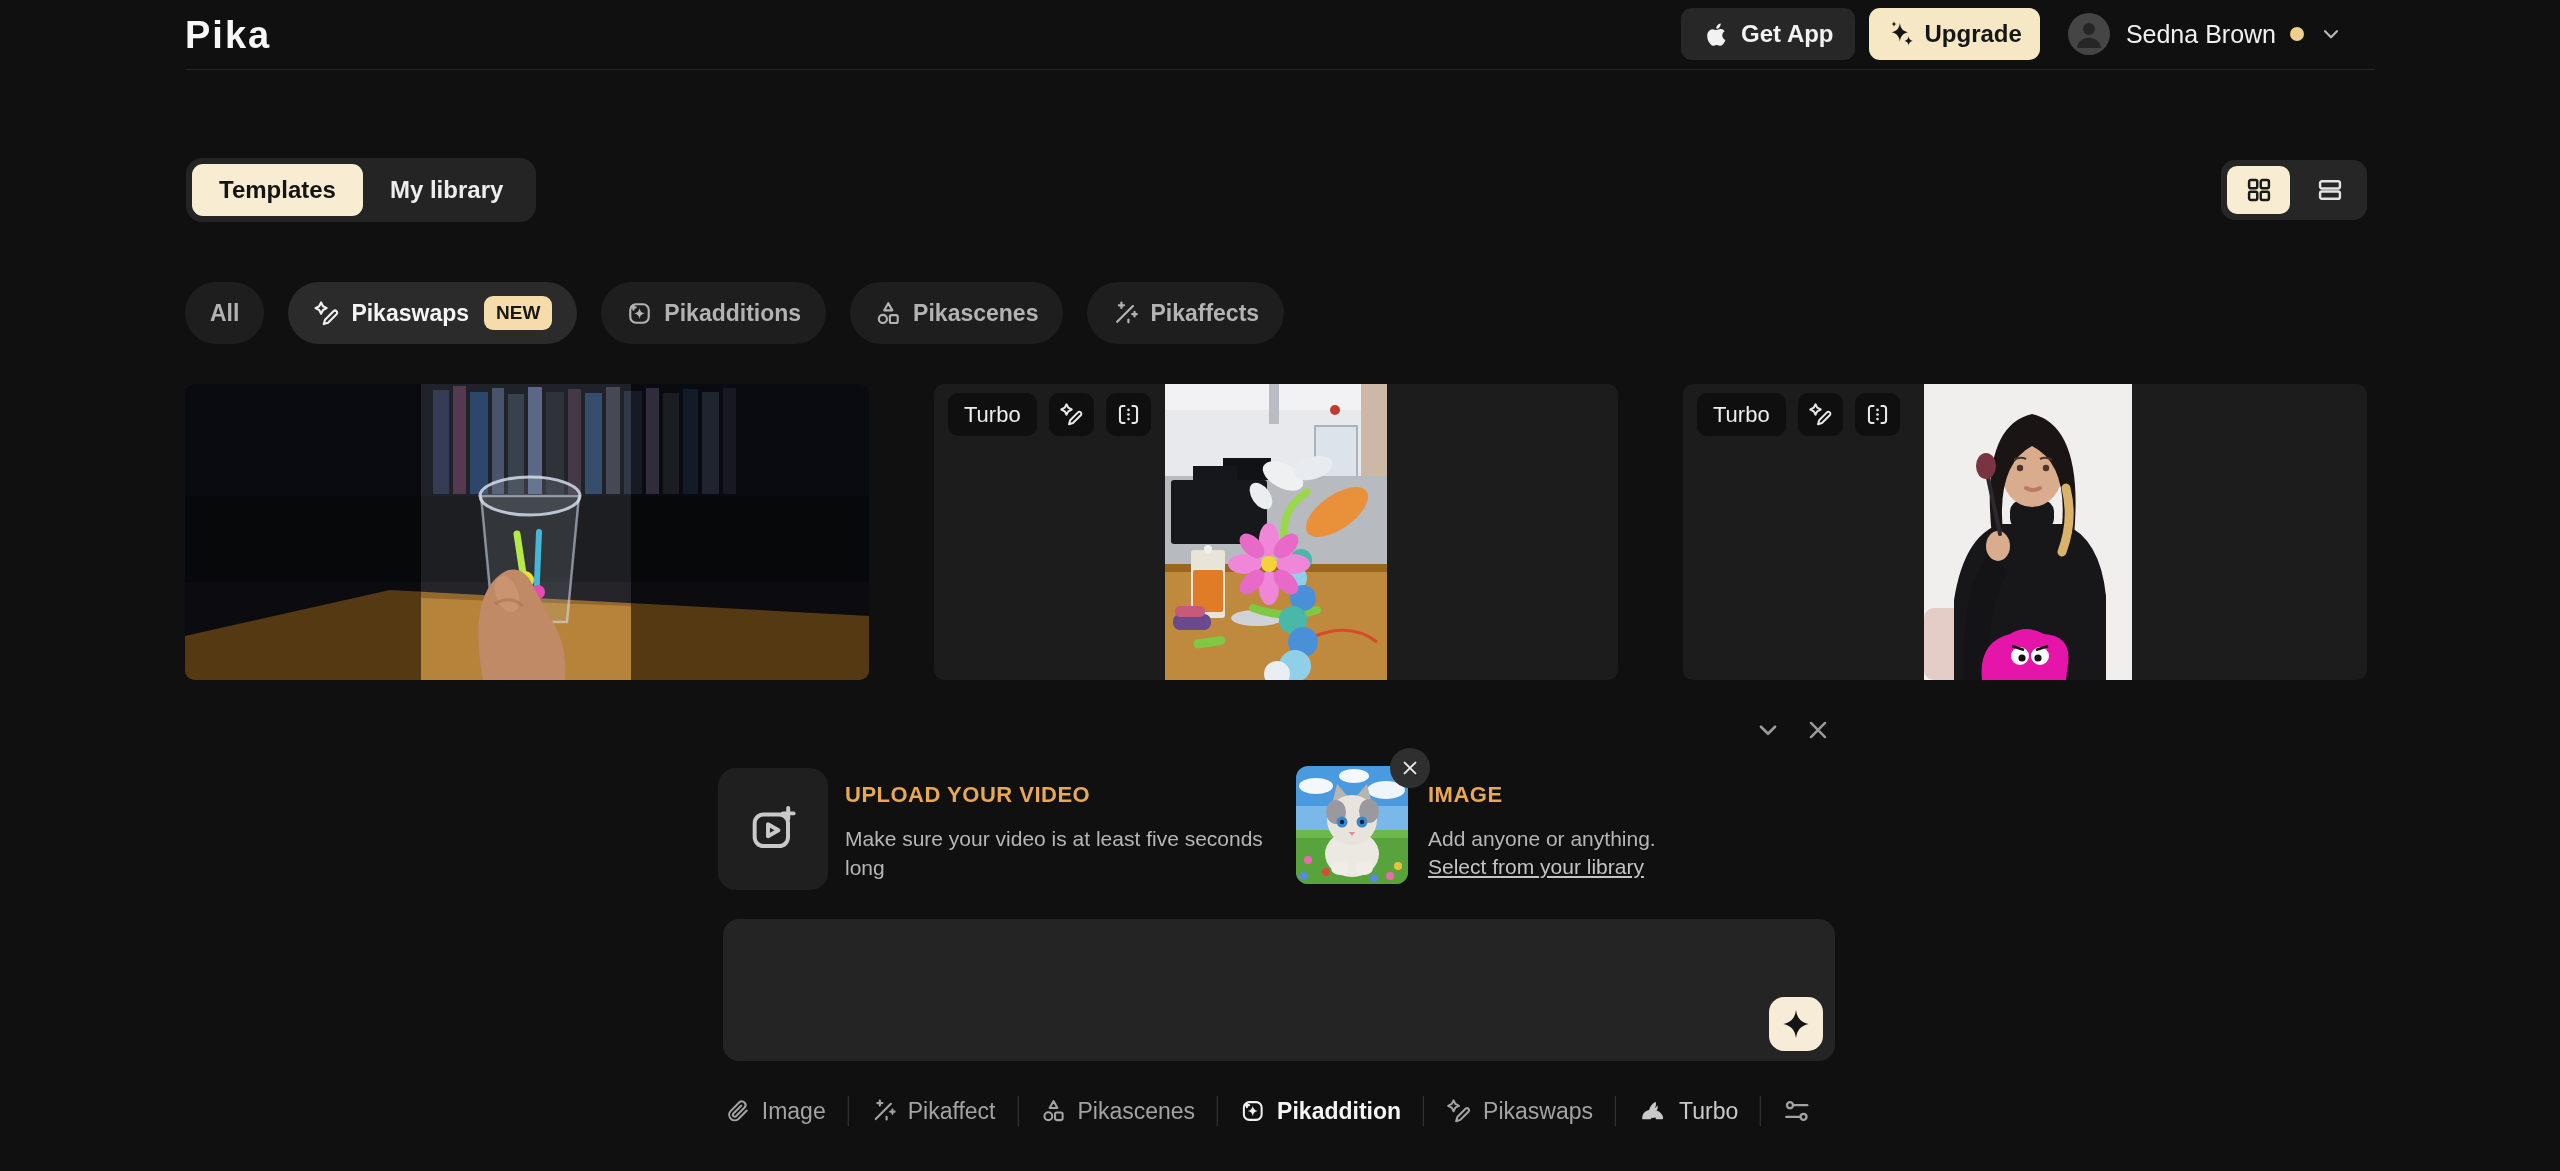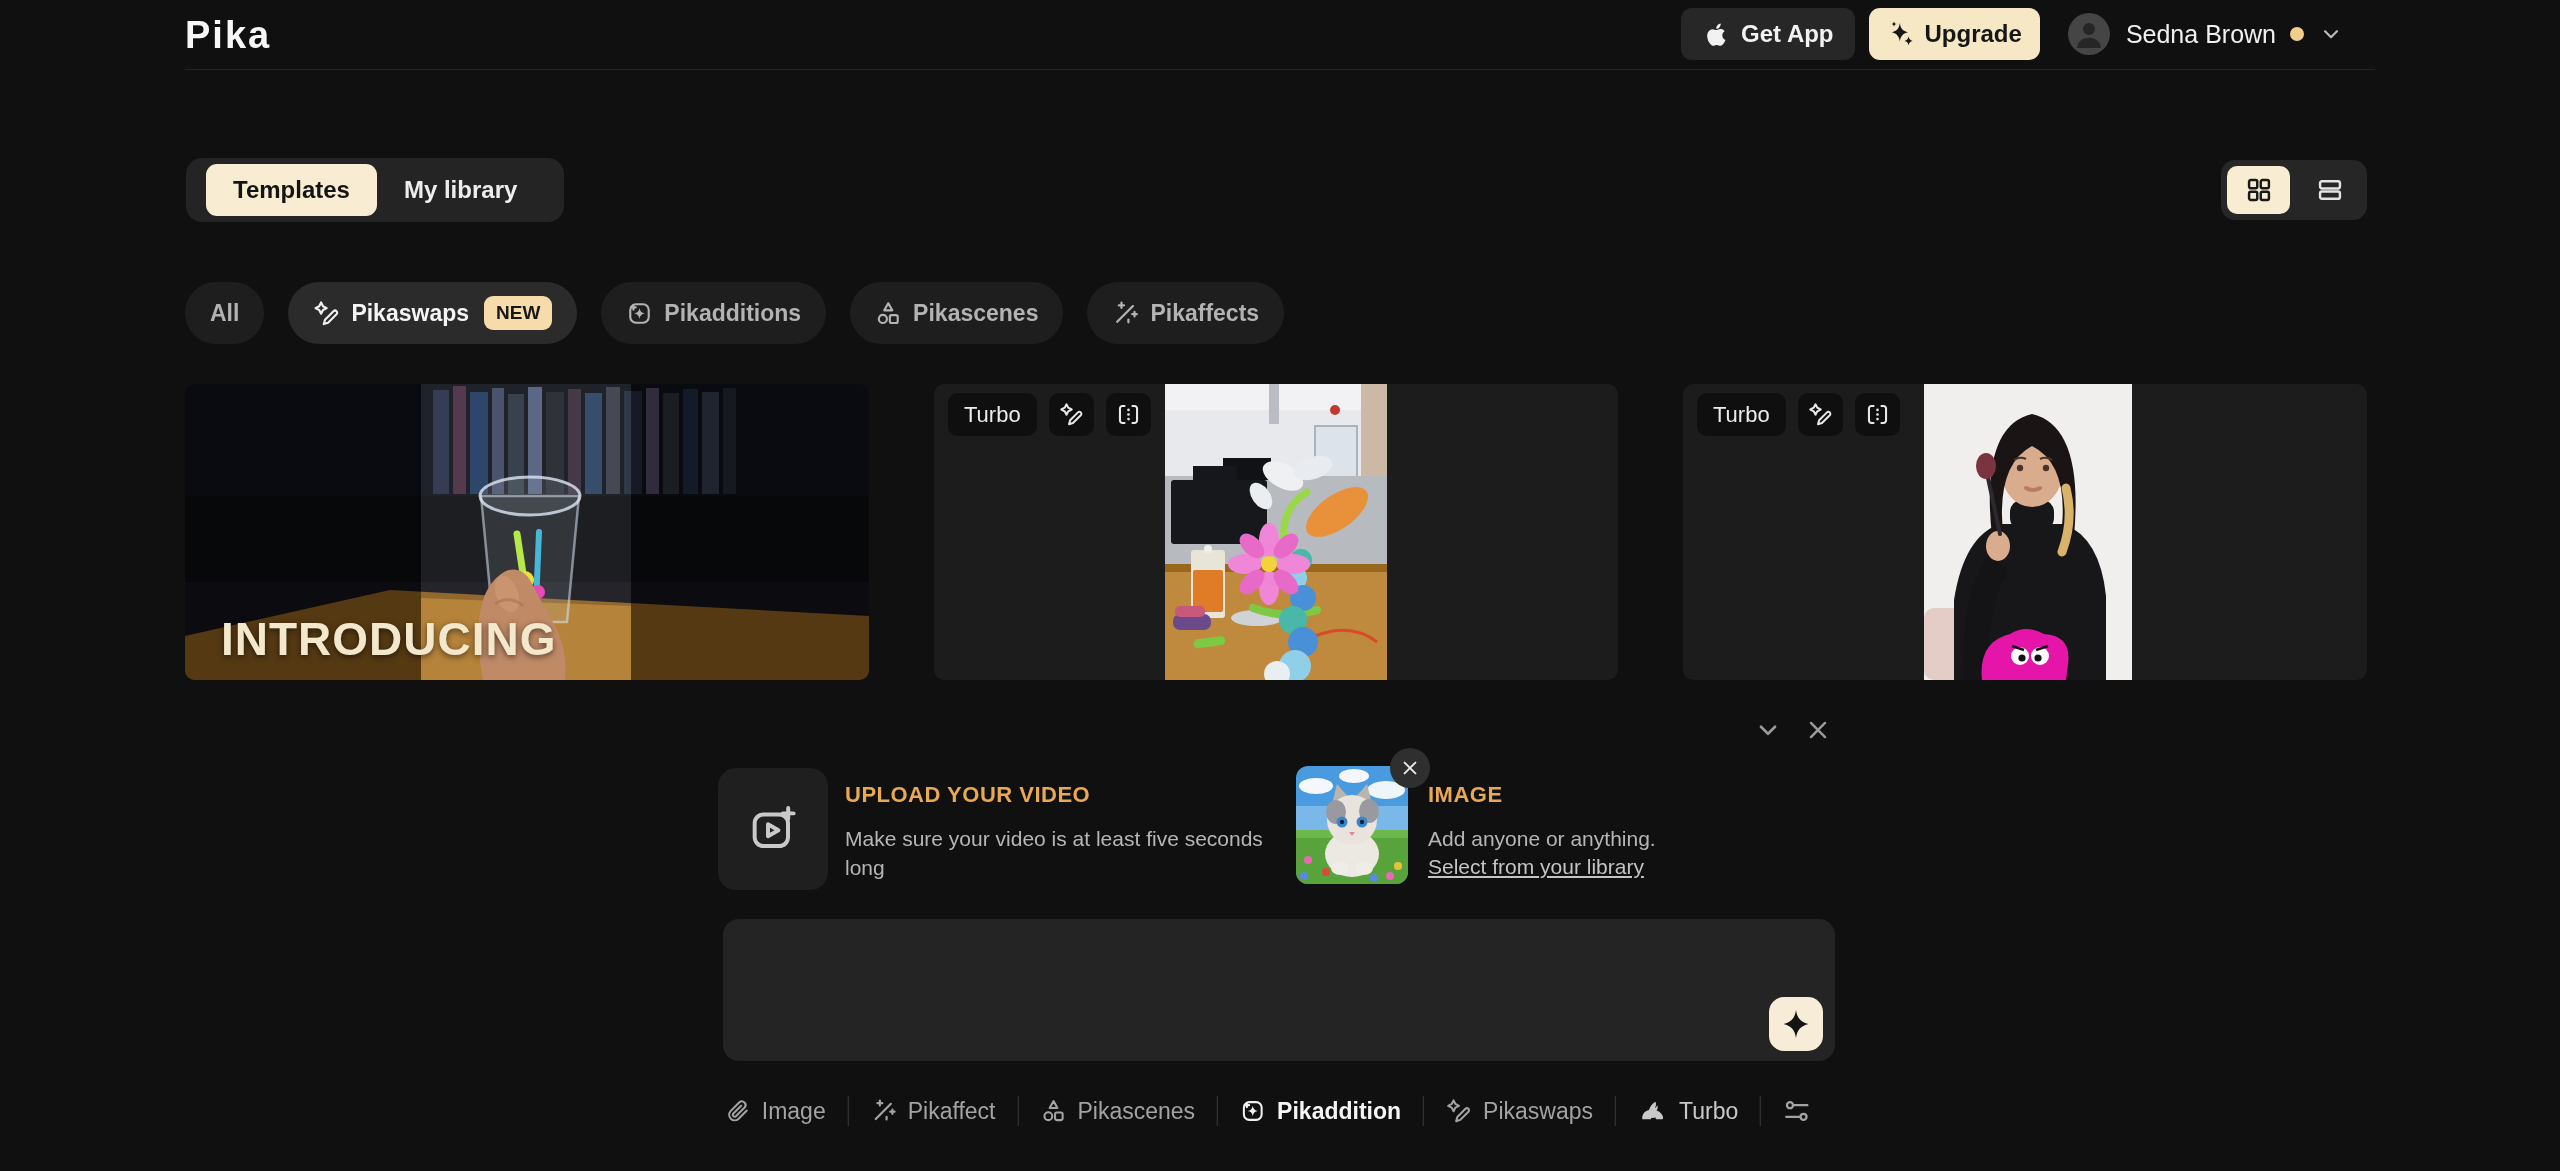--- a/index.html
+++ b/index.html
@@ -26,21 +26,21 @@
     height:52px; display:flex; align-items:center; gap:10px; padding:0 18px; margin-left:14px;
     background:#f6e7c5; border:none; border-radius:11px; color:#161616;
     font-size:24px; font-weight:700; font-family:inherit; cursor:pointer;
   }
   .avatar { width:42px; height:42px; border-radius:50%; background:#454545; margin-left:28px; overflow:hidden; display:flex; align-items:center; justify-content:center; }
   .user-name { margin-left:16px; font-size:25px; color:#f0f0f0; }
   .status-dot { width:14px; height:14px; border-radius:50%; background:#f0cf8a; margin-left:14px; }
   .user-chevron { margin-left:16px; color:#b9b9b9; }
 
   
-  .tabs { position:absolute; left:186px; top:158px; height:64px; background:#242424; border-radius:16px; display:flex; align-items:center; padding:20px; }
+  .tabs { position:absolute; left:186px; top:158px; height:64px; background:#242424; border-radius:16px; display:flex; align-items:center; padding:6px; }
   .tab { height:52px; display:flex; align-items:center; padding:0 27px; border-radius:11px; font-size:24px; font-weight:700; color:#ededed; cursor:pointer; }
   .tab.active { background:#f8ecd2; color:#141414; }
 
   .view-toggle { position:absolute; left:2221px; top:160px; height:60px; background:#262626; border-radius:14px; display:flex; align-items:center; padding:6px; gap:8px; }
   .view-btn { width:63px; height:48px; border-radius:10px; display:flex; align-items:center; justify-content:center; color:#e3e3e3; cursor:pointer; }
   .view-btn.active { background:#f8ecd2; color:#1a1a1a; }
 
   
   .chips { position:absolute; left:185px; top:282px; display:flex; gap:24px; height:62px; }
   .chip {
@@ -342,21 +342,20 @@
         <circle cx="353" cy="208" r="7" fill="#e84ab7"></circle>
       </g>
       <g>
         <path d="M298 296 C288 242 294 206 316 190 C327 182 338 185 345 196 L363 230 C377 251 382 271 380 296 Z" fill="#c08a66"></path>
         <ellipse cx="322" cy="210" rx="11" ry="19" fill="#c9946f" transform="rotate(-20 322 210)"></ellipse>
         <path d="M310 220 C318 214 330 214 338 222" stroke="#a8744f" stroke-width="3" fill="none" opacity="0.6"></path>
       </g>
       <rect x="0" y="0" width="236" height="296" fill="#000" opacity="0.38"></rect>
       <rect x="446" y="0" width="238" height="296" fill="#000" opacity="0.38"></rect>
     </svg>
-    <div class="card-overlay-title">INTRODUCING</div>
   </div>
 
   <div class="card">
     <div class="card-badges">
       <div class="badge-pill">Turbo</div>
       <div class="badge-tile">
           <svg width="25" height="25">
             <use href="#sym-swap"></use>
           </svg>
         </div>

